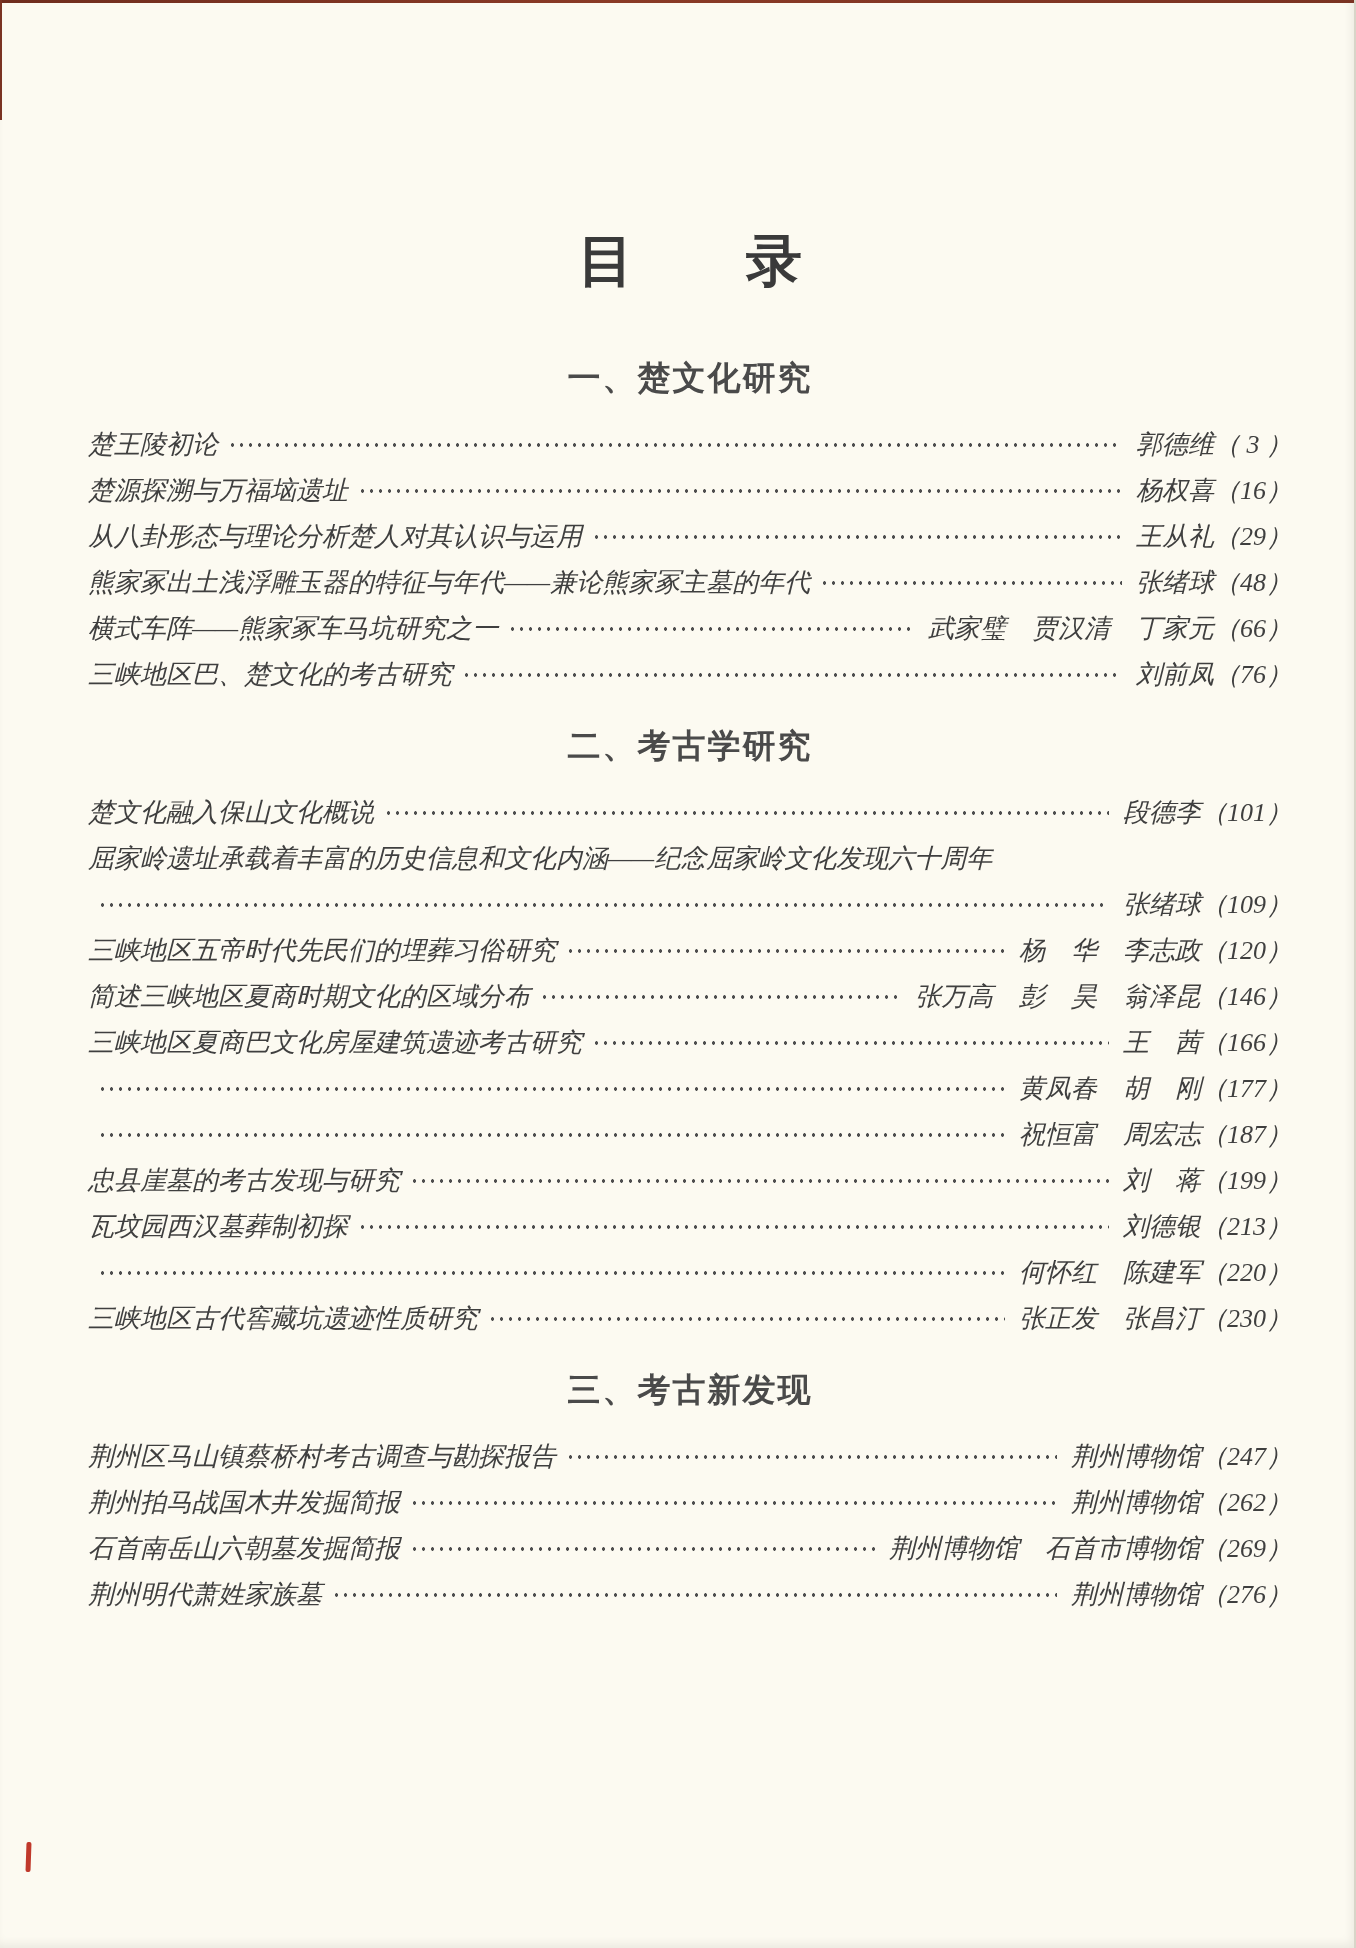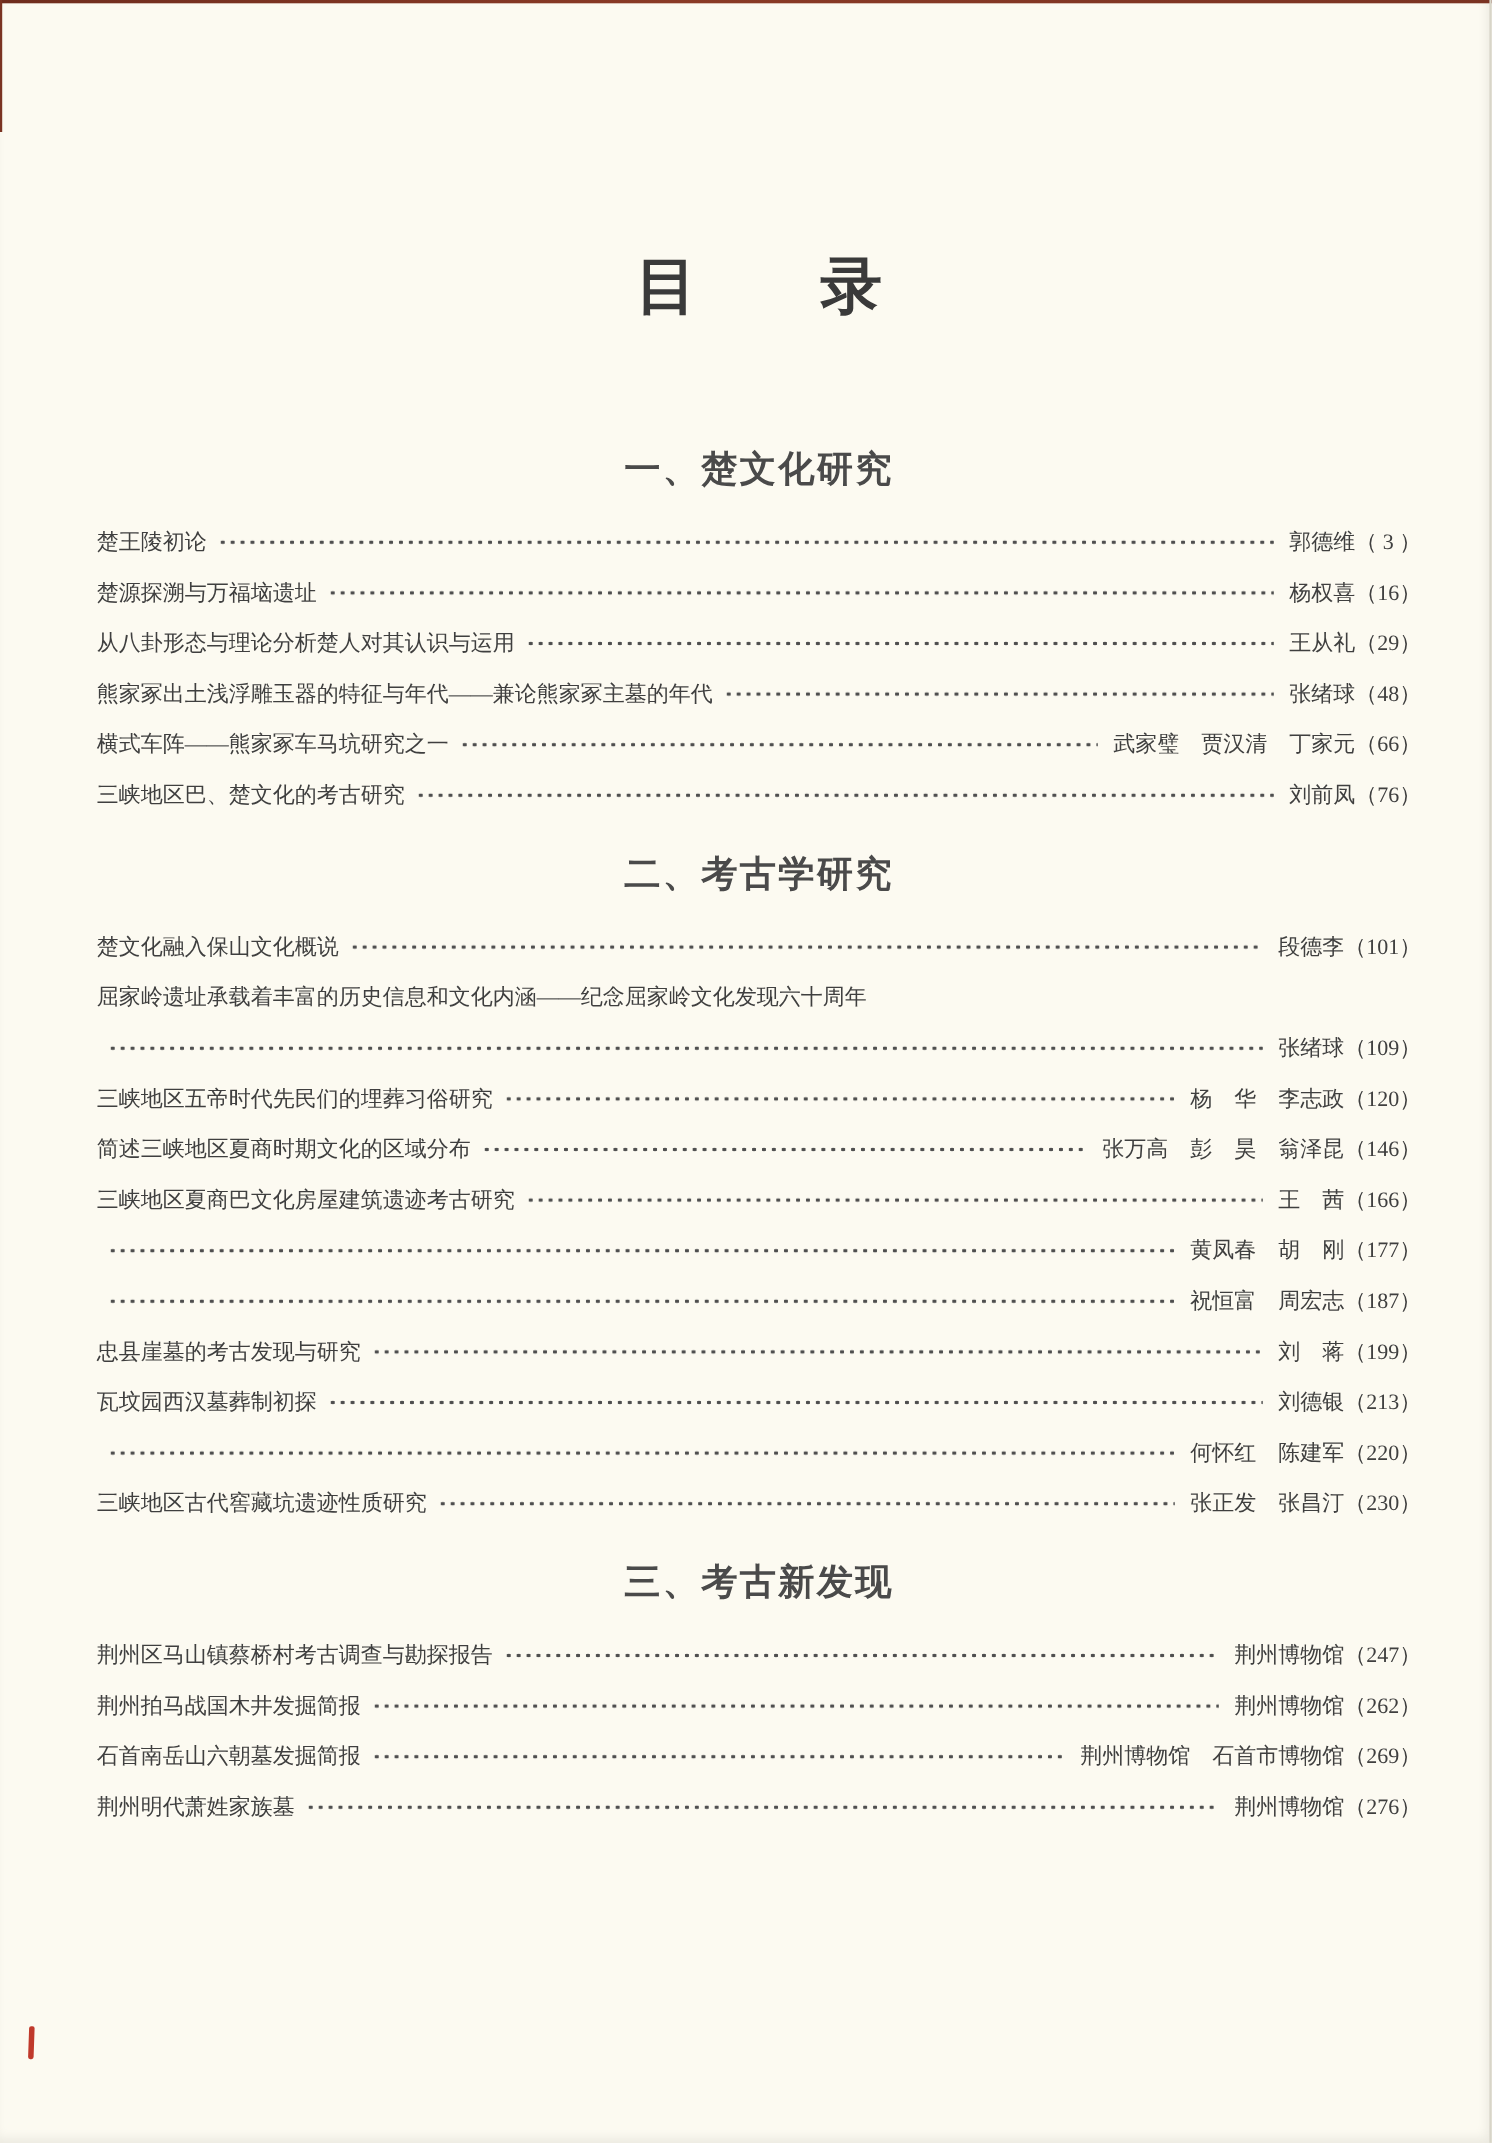--- a/index.html
+++ b/index.html
@@ -31,28 +31,29 @@
     color: #3a3a3a;
     font-family: "Liberation Serif", "DejaVu Serif", serif;
   }
 
   section h2 {
     margin: 0; text-align: center;
     font-size: 33px; line-height: 40px; font-weight: bold;
     letter-spacing: 2px; color: #4a4a4a;
     font-family: "Liberation Sans", "DejaVu Sans", sans-serif;
   }
-  section:nth-of-type(1) h2 { margin: 116px 0 24px; }
+  section:nth-of-type(1) h2 { margin: 68px 0 24px; }
   section:nth-of-type(2) h2 { margin: 28px 0 24px; }
   section:nth-of-type(3) h2 { margin: 28px 0 24px; }
 
   .row {
     display: flex; align-items: flex-start;
-    height: 46px; font-size: 20px; line-height: 46px;
+    height: 46px; font-size: 26px; line-height: 46px;
     white-space: nowrap;
+    font-style: italic;
   }
   .row .t   { flex: 0 0 auto; }
   .row .leader {
     flex: 1 1 auto; align-self: stretch;
     margin: 0 14px 0 8px; min-width: 0;
     background-image: radial-gradient(circle, #4e4e4e 1.6px, rgba(0,0,0,0) 1.9px);
     background-size: 9px 100%;
     background-repeat: repeat-x;
     background-position: 2px center;
   }

